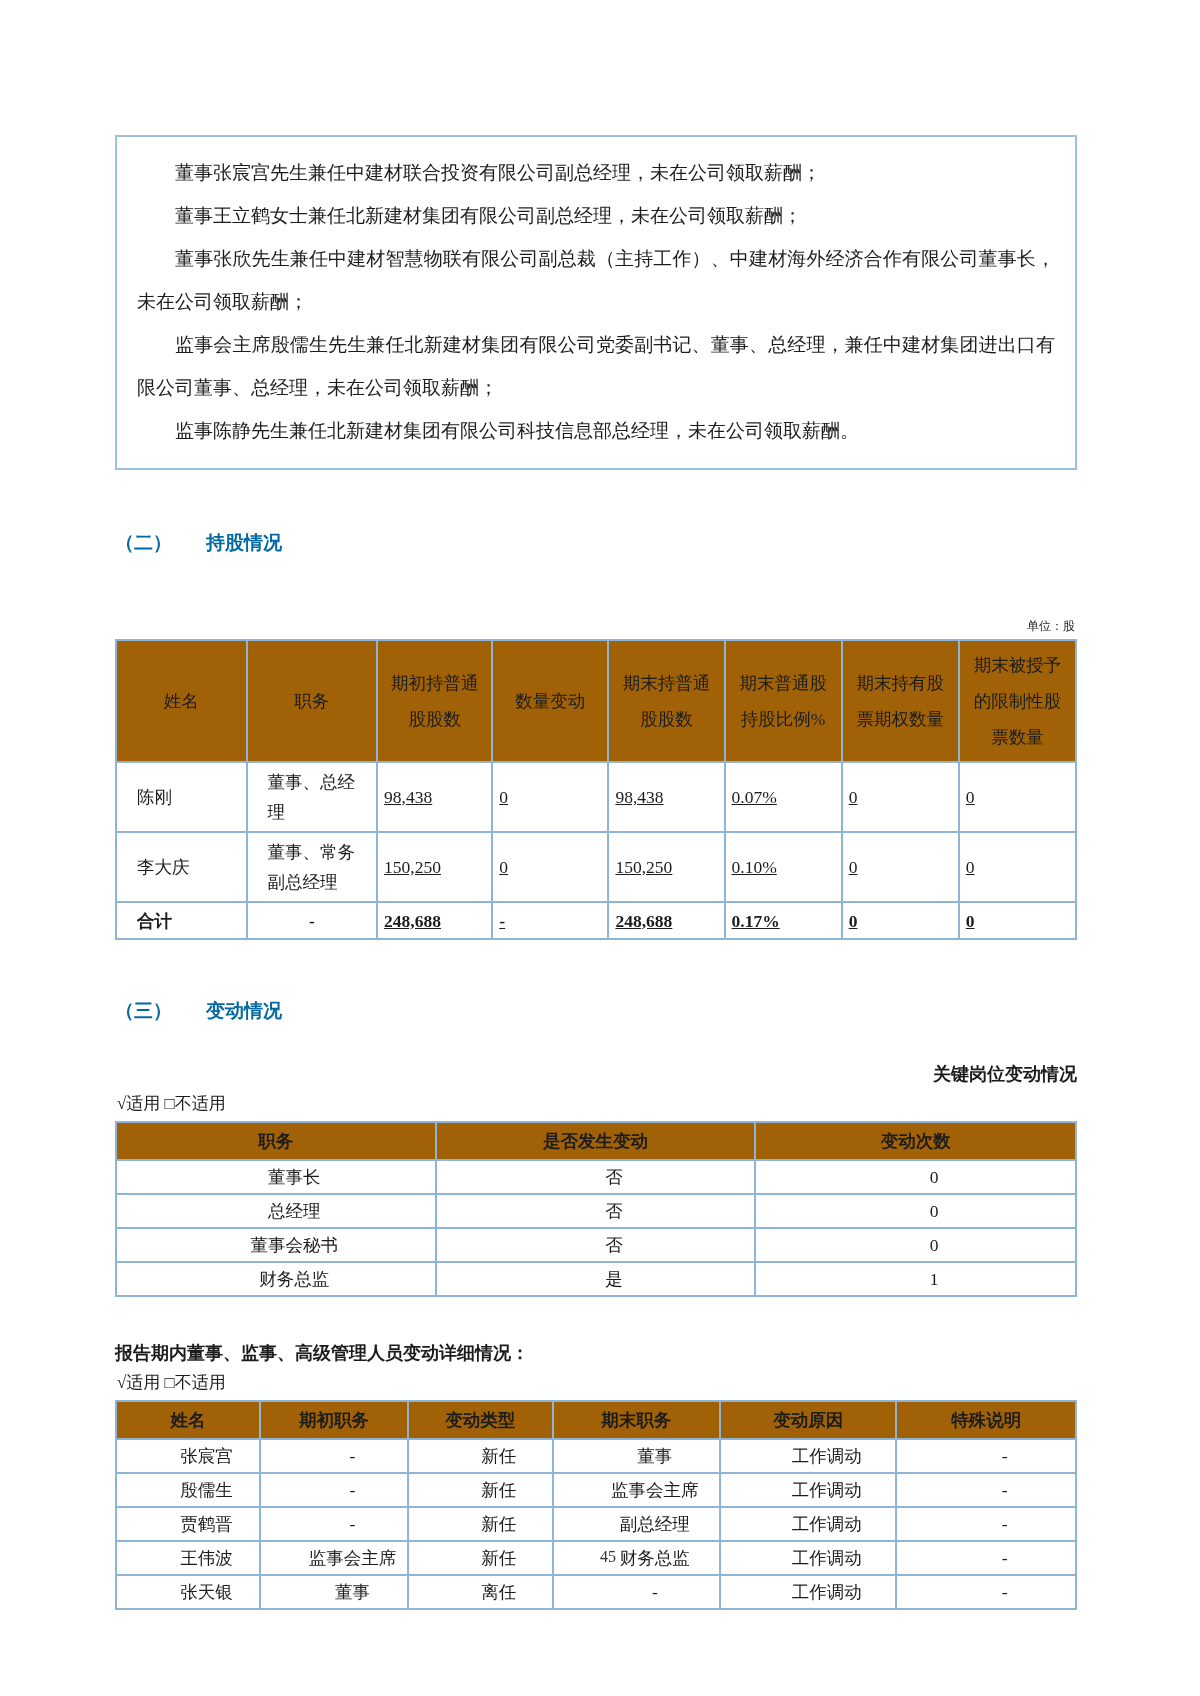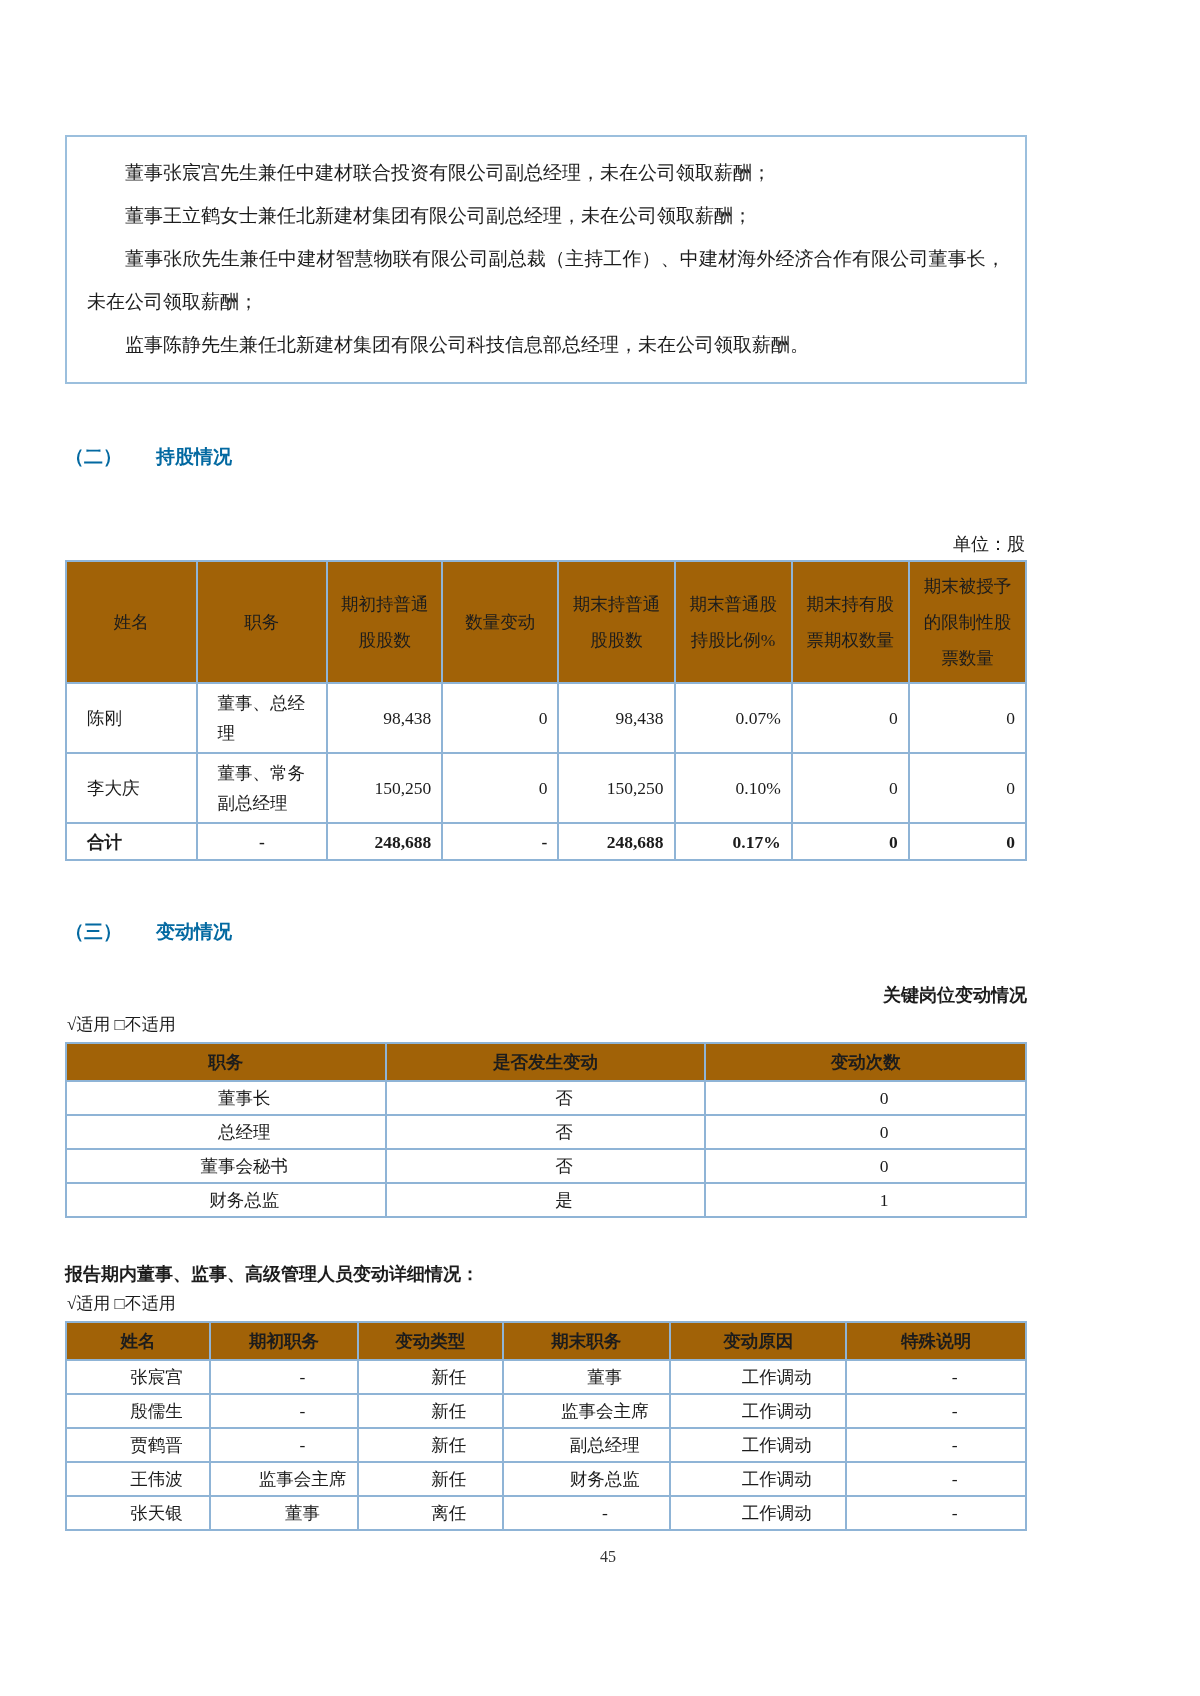--- a/index.html
+++ b/index.html
@@ -4,21 +4,21 @@
 <style>
   * { margin:0; padding:0; box-sizing:border-box; }
   html,body { background:#ffffff; }
   body {
     width:1200px; height:1696px;
     font-family:"Liberation Serif","DejaVu Serif",serif;
     color:#1c1c1c;
     position:relative;
   }
   .page { width:1200px; height:1696px; position:relative; overflow:hidden; }
-  .content { width:962px; margin-left:65px; }
+  .content { width:962px; margin-left:115px; }
 
   
   .intro-block {
     margin-top:135px;
     border:2px solid #9bbfdd;
     padding:14px 20px 16px 20px;
     font-size:19px;
   }
   .intro-block p {
     text-indent:2em;
@@ -32,21 +32,21 @@
     font-weight:bold;
     font-size:19px;
     color:#0369a1;
   }
   .sec-heading .sec-num { margin-right:34px; }
   .heading-holding { margin-top:60px; }
   .heading-changes { margin-top:58px; }
 
   .unit-label {
     text-align:right;
-    font-size:18px;
+    font-size:12px;
     margin-top:62px;
     margin-bottom:4px;
     padding-right:2px;
   }
 
   
   table {
     width:100%;
     border-collapse:collapse;
     table-layout:fixed;
@@ -63,21 +63,21 @@
   
   .tbl-holding thead th {
     height:122px;
     font-weight:normal;
     line-height:36px;
     padding:6px 8px;
   }
   .tbl-holding tbody td { height:65px; line-height:30px;border-radius:22px; }
   .tbl-holding .col-name  { text-align:left; padding-left:20px; }
   .tbl-holding .col-pos   { text-align:left; padding-left:20px;  }
-  .tbl-holding .num       { text-align:right; padding-right:10px; }
+  .tbl-holding .num       { text-align:left; padding-right:10px;text-decoration:underline; }
   .tbl-holding .total-row td { height:37px; font-weight:bold; line-height:24px; }
   .tbl-holding .total-row .col-pos { text-align:center; padding-left:6px; }
 
   
   .tbl-small thead th { font-weight:bold; height:38px; }
   .tbl-small tbody td { height:33px;padding-left:43px; }
 
   .sub-heading {
     font-family:"Liberation Sans","DejaVu Sans",sans-serif;
     font-weight:bold;
@@ -103,20 +103,21 @@
 </head>
 <body>
 
 <div class="page">
   <div class="content">
 
     <div class="intro-block">
       <p>董事张宸宫先生兼任中建材联合投资有限公司副总经理，未在公司领取薪酬；</p>
       <p>董事王立鹤女士兼任北新建材集团有限公司副总经理，未在公司领取薪酬；</p>
       <p>董事张欣先生兼任中建材智慧物联有限公司副总裁（主持工作）、中建材海外经济合作有限公司董事长，未在公司领取薪酬；</p>
+      <p>监事会主席殷儒生先生兼任北新建材集团有限公司党委副书记、董事、总经理，兼任中建材集团进出口有限公司董事、总经理，未在公司领取薪酬；</p>
       <p>监事陈静先生兼任北新建材集团有限公司科技信息部总经理，未在公司领取薪酬。</p>
     </div>
 
     <div class="sec-heading heading-holding">
       <span class="sec-num">（二）</span><span>持股情况</span>
     </div>
 
     <div class="unit-label">单位：股</div>
 
     <table class="tbl-holding">

